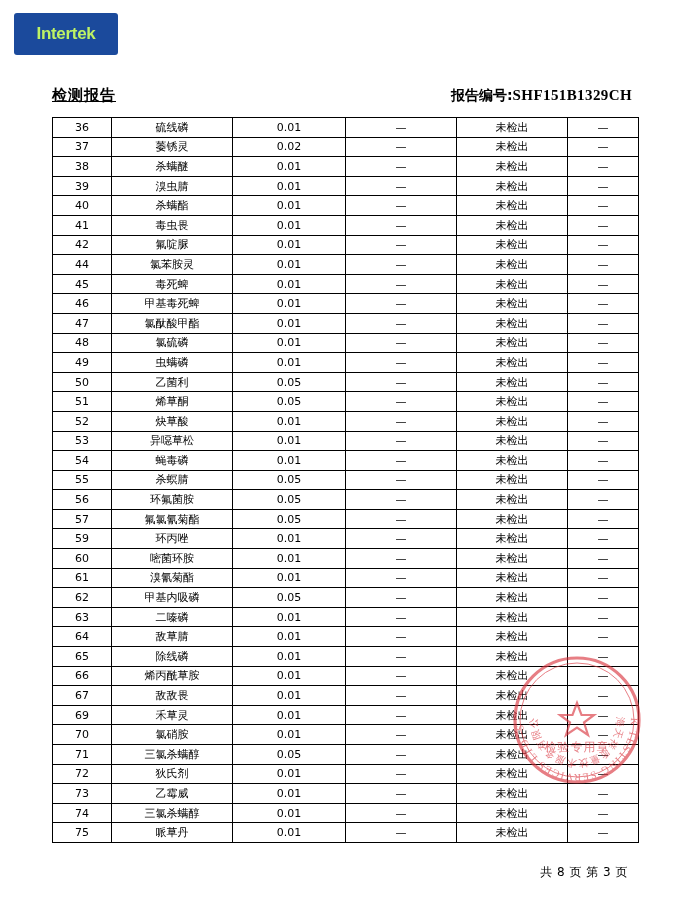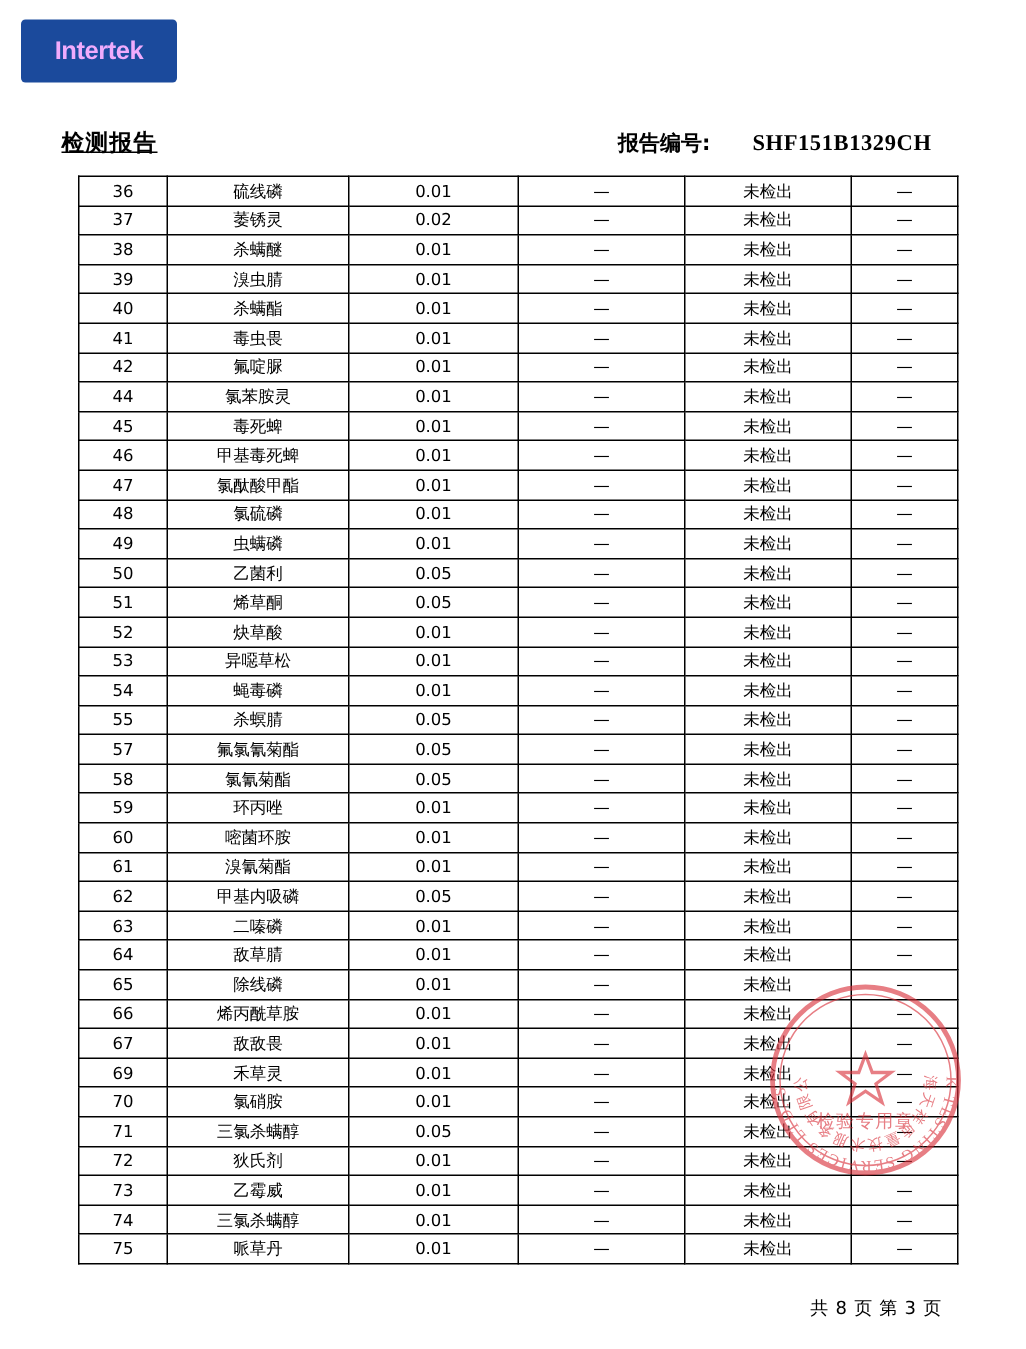--- a/index.html
+++ b/index.html
@@ -27,47 +27,47 @@
     top: 13px;
     width: 104px;
     height: 42px;
     background: #1b4a9c;
     border-radius: 3px;
     display: flex;
     align-items: center;
     justify-content: center;
   }
   .logo-text {
-    color: #f0abfc;
+    color: #bef264;
     font-family: "Liberation Sans", sans-serif;
     font-size: 17px;
     font-weight: bold;
     letter-spacing: -0.3px;
   }
   
   .header-row {
     position: absolute;
-    left: 41px;
+    left: 52px;
     top: 86px;
     width: 580px;
     display: flex;
     align-items: baseline;
     justify-content: space-between;
   }
   .doc-title {
     font-size: 15px;
     font-weight: bold;
     text-decoration: underline;
     font-family: "DejaVu Sans", sans-serif;
     letter-spacing: 1px;
   }
   .report-no-wrap {
     display: flex;
     align-items: baseline;
-    gap: 28px;
+    gap: 0;
   }
   .report-no-label {
     font-size: 14px;
     font-weight: bold;
     font-family: "DejaVu Sans", sans-serif;
   }
   .report-no-value {
     font-size: 15px;
     font-weight: bold;
     font-family: "Liberation Serif", serif;
@@ -311,30 +311,30 @@
           </tr>
           <tr>
             <td class="c-no">55</td>
             <td class="c-name">杀螟腈</td>
             <td class="c-limit">0.05</td>
             <td class="c-dash">—</td>
             <td class="c-result">未检出</td>
             <td class="c-dash2">—</td>
           </tr>
           <tr>
+            <td class="c-no">56</td>
+            <td class="c-name">环氟菌胺</td>
+            <td class="c-limit">0.05</td>
+            <td class="c-dash">—</td>
+            <td class="c-result">未检出</td>
+            <td class="c-dash2">—</td>
+          </tr>
+          <tr>
             <td class="c-no">57</td>
             <td class="c-name">氟氯氰菊酯</td>
-            <td class="c-limit">0.05</td>
-            <td class="c-dash">—</td>
-            <td class="c-result">未检出</td>
-            <td class="c-dash2">—</td>
-          </tr>
-          <tr>
-            <td class="c-no">58</td>
-            <td class="c-name">氯氰菊酯</td>
             <td class="c-limit">0.05</td>
             <td class="c-dash">—</td>
             <td class="c-result">未检出</td>
             <td class="c-dash2">—</td>
           </tr>
           <tr>
             <td class="c-no">59</td>
             <td class="c-name">环丙唑</td>
             <td class="c-limit">0.01</td>
             <td class="c-dash">—</td>

